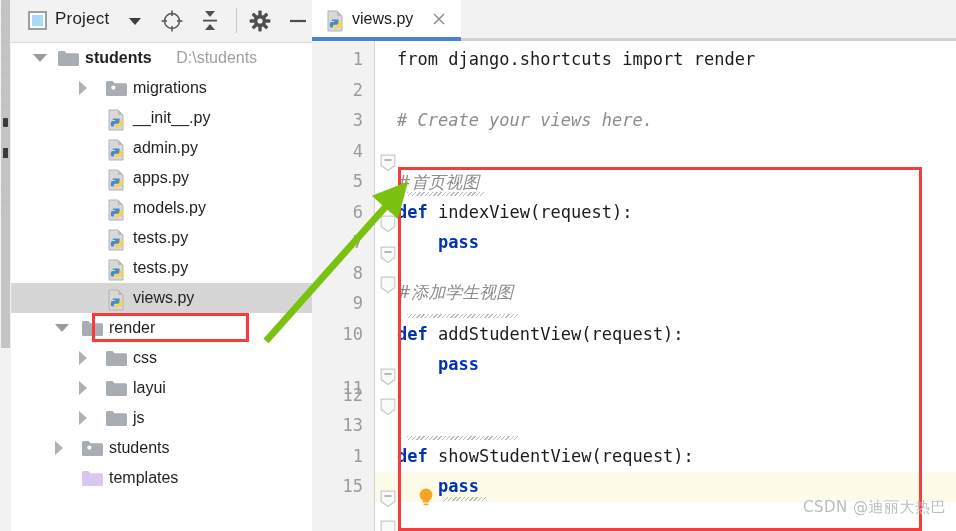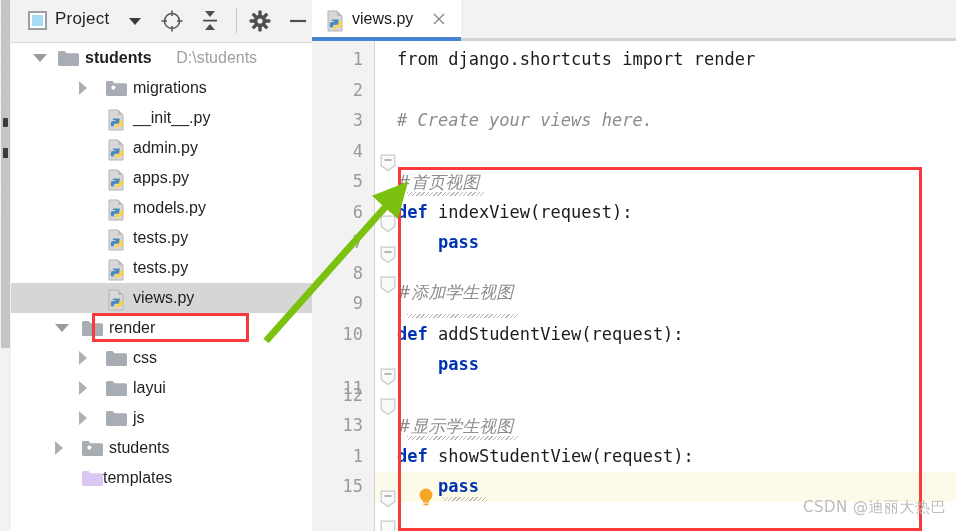--- a/index.html
+++ b/index.html
@@ -292,21 +292,21 @@
             </svg>
           </span>
           <span class="lbl" style="left: 98px;">students</span>
         </div>
         <div class="row">
           <span class="ico" style="left: 70px;">
             <svg class="svg-ic" width="22" height="18" viewBox="0 0 22 18">
               <path d="M1 3.5a1.5 1.5 0 0 1 1.5-1.5h5l2 2.2h11a1.5 1.5 0 0 1 1.5 1.5v9.8a1.5 1.5 0 0 1-1.5 1.5h-18A1.5 1.5 0 0 1 1 15.5z" fill="#d9c7f2"></path>
             </svg>
           </span>
-          <span class="lbl" style="left: 92px;">templates</span>
+          <span class="lbl" style="left: 98px;">templates</span>
         </div>
       </div>
   </div>
 
   <div class="editor">
 
     <div class="tabbar">
       <div class="restline"></div>
       <div class="tab">
         <div class="tab-ico">
@@ -400,21 +400,20 @@
           <div class="cl" style="top: 8px;"><span>from django.shortcuts import render</span></div>
           <div class="cl" style="top: 69px;"><span class="cm"># Create your views here.</span></div>
           <div class="cl" style="top: 130px;"><span class="cm-cjk">#首页视图</span></div>
           <div class="squig" style="top: 151px; left: 32px; width: 77px;"></div>
           <div class="cl" style="top: 160.5px;"><span class="kw">def</span><span> indexView(request):</span></div>
           <div class="cl" style="top: 191px;"><span class="kw">    pass</span></div>
           <div class="cl" style="top: 240px;"><span class="cm-cjk">#添加学生视图</span></div>
           <div class="squig" style="top: 273px; left: 32px; width: 111px;"></div>
           <div class="cl" style="top: 282.5px;"><span class="kw">def</span><span> addStudentView(request):</span></div>
           <div class="cl" style="top: 313px;"><span class="kw">    pass</span></div>
-          <div class="cl" style="top: 374px;"><span class="cm-cjk">#显示学生视图</span></div>
           <div class="squig" style="top: 395px; left: 32px; width: 111px;"></div>
           <div class="cl" style="top: 404.5px;"><span class="kw">def</span><span> showStudentView(request):</span></div>
           <div class="cl" style="top: 435px;"><span class="kw">    pass</span></div>
           <div class="squig" style="top: 456px; left: 68px; width: 44px;"></div>
         </div>
 
       <div class="bulb" style="left:104px;top:445px">
         <svg class="svg-ic" width="20" height="24" viewBox="0 0 20 24">
           <circle cx="10" cy="9" r="6.4" fill="#f5a623"></circle>
           <rect x="6.6" y="14.8" width="6.8" height="1.8" rx=".9" fill="#f5a623"></rect>

